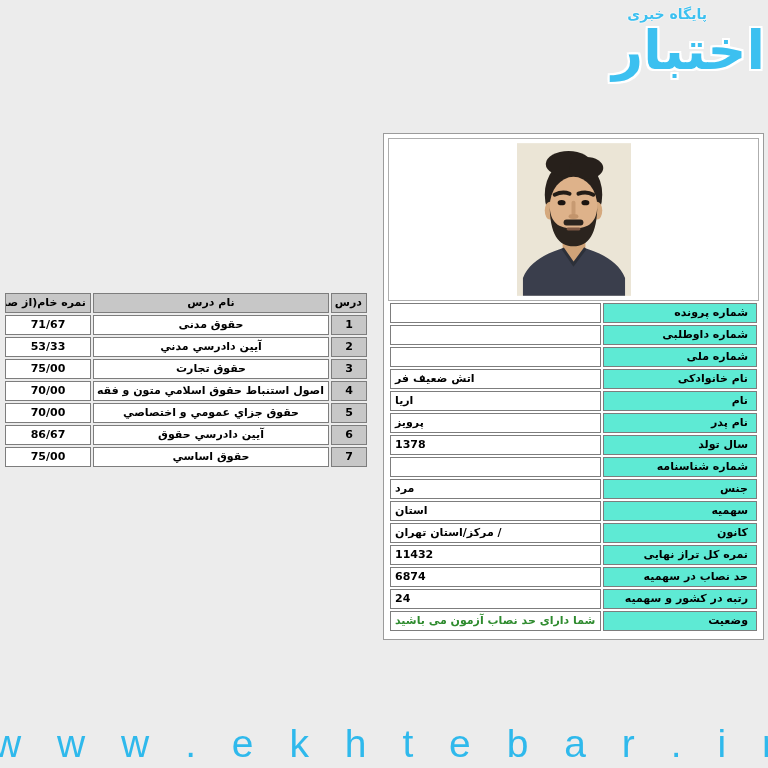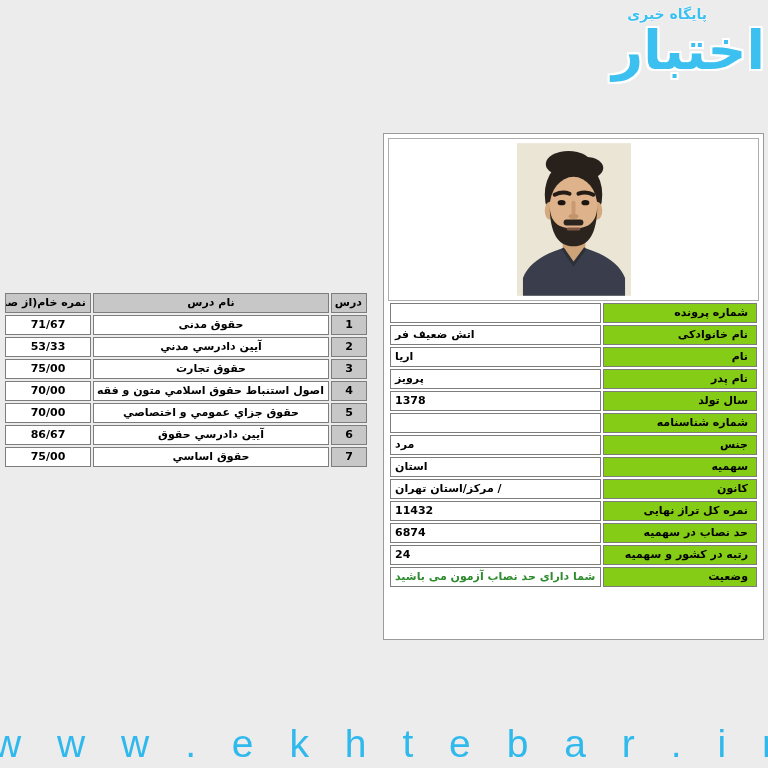--- a/index.html
+++ b/index.html
@@ -37,21 +37,21 @@
   .panel{
     position:absolute;left:383px;top:133px;width:381px;height:507px;
     background:#fff;border:1px solid #9b9b9b;box-sizing:border-box;padding:4px;
   }
   .photo-box{
     height:163px;border:1px solid #aeaeae;box-sizing:border-box;
     display:flex;align-items:center;justify-content:center;background:#fff;
   }
   .profile{width:100%;margin-top:0;}
   .profile td.label{
-    width:142px;background:#84cc16;text-align:right;padding:0 8px 0 2px;
+    width:142px;background:#5eead4;text-align:right;padding:0 8px 0 2px;
   }
   .profile td.value{text-align:left;}
   .profile td.value.status{color:#2e8b2e;}
   
   .watermark{
     position:absolute;top:724px;left:-7px;right:-7px;
     display:flex;justify-content:space-between;
     color:#2fb9ec;font-size:39px;line-height:1;
     font-family:"Liberation Sans", sans-serif;z-index:2;
   }
@@ -136,20 +136,28 @@
       <ellipse cx="57" cy="74" rx="5" ry="2.5" fill="#c2946c"></ellipse>
     </svg>
   </div>
   <table class="profile">
     <tbody>
         <tr>
           <td class="label">شماره پرونده</td>
           <td class="value"></td>
         </tr>
         <tr>
+          <td class="label">شماره داوطلبی</td>
+          <td class="value"></td>
+        </tr>
+        <tr>
+          <td class="label">شماره ملی</td>
+          <td class="value"></td>
+        </tr>
+        <tr>
           <td class="label">نام خانوادکی</td>
           <td class="value">اتش ضعیف فر</td>
         </tr>
         <tr>
           <td class="label">نام</td>
           <td class="value">اریا</td>
         </tr>
         <tr>
           <td class="label">نام پدر</td>
           <td class="value">پرویز</td>

